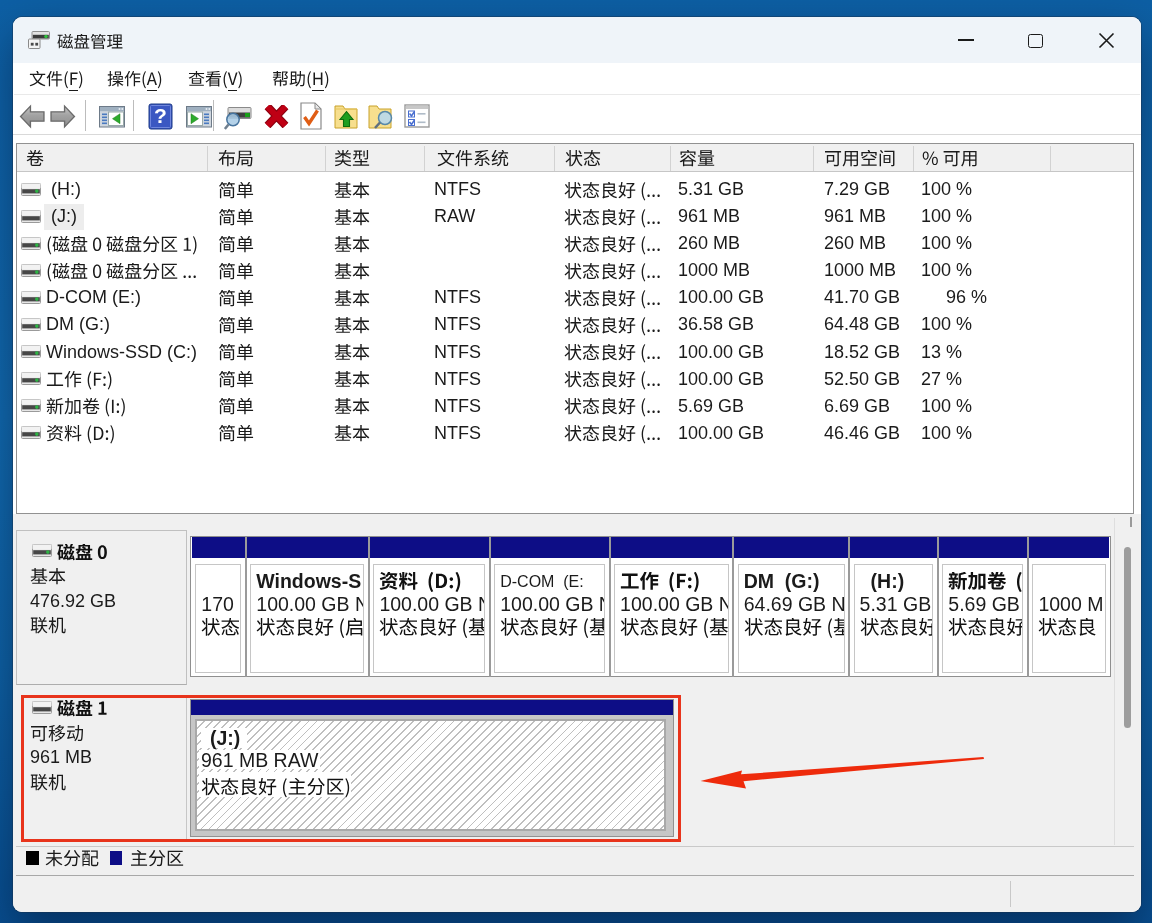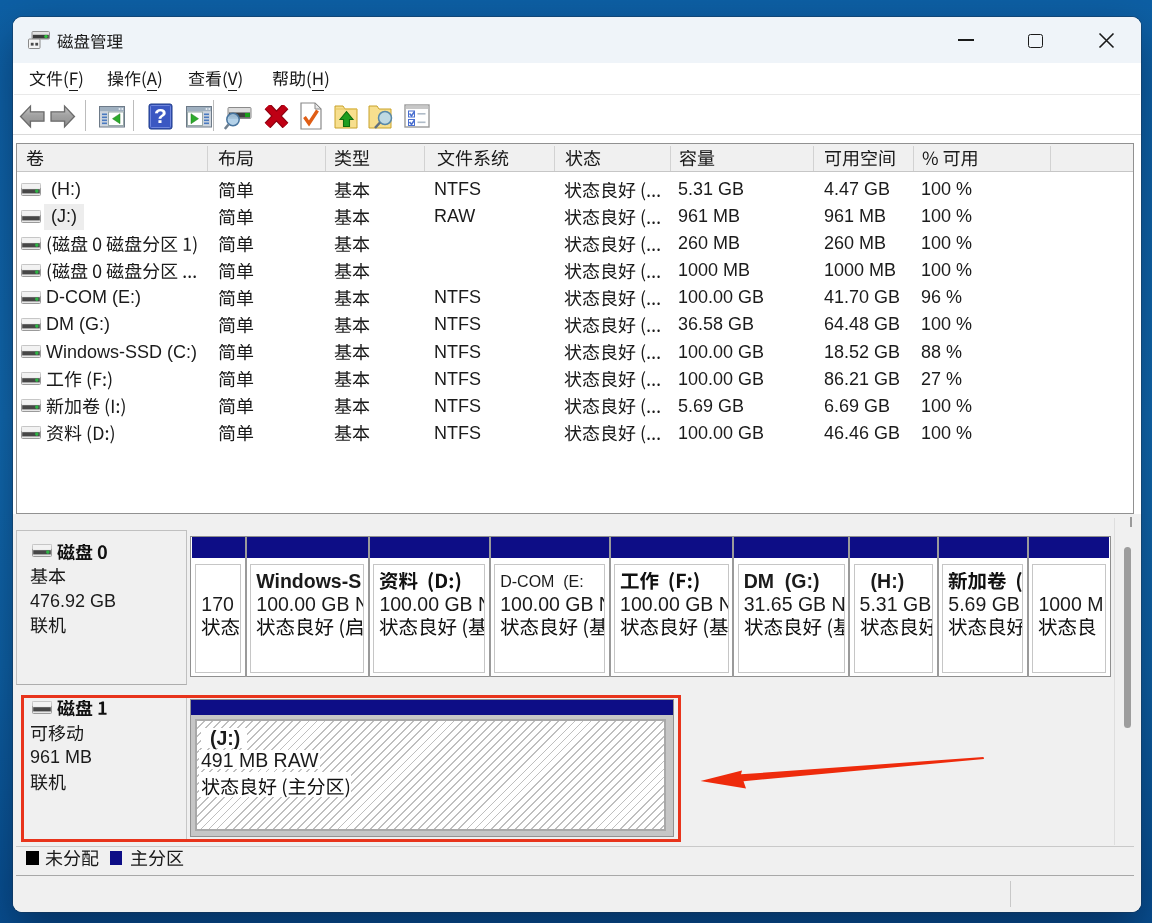--- a/index.html
+++ b/index.html
@@ -221,21 +221,21 @@
     <use href="#jd"></use>
   </svg>
 <svg class="c" style="left:333.5px;top:181.8px;" width="36.0" height="19.1" viewBox="0 -826 2000 1060" fill="#1b1b1b">
     <use href="#jb"></use>
   </svg>
 <div class="t" style="left:434px;top:176.2px">NTFS</div>
 <svg class="c" style="left:563.5px;top:181.8px;" width="97.1" height="19.1" viewBox="0 -826 5396 1060" fill="#1b1b1b">
     <use href="#zl"></use>
   </svg>
 <div class="t" style="left:678px;top:176.2px">5.31 GB</div>
-<div class="t" style="left:824px;top:176.2px">4.47 GB</div>
+<div class="t" style="left:824px;top:176.2px">7.29 GB</div>
 <div class="t" style="left:921px;top:176.2px">100 %</div>
 <svg class="c" style="left:21px;top:209.775px" width="20" height="14" viewBox="0 0 20 14">
 <rect x="0.5" y="0.5" width="19" height="12" rx="1" fill="#e6e6e6" stroke="#9a9a9a"></rect>
 <rect x="0.5" y="0.5" width="19" height="5" rx="1" fill="#f2f2f2"></rect>
 <rect x="1.2" y="6.2" width="17.6" height="4.2" fill="#474747"></rect>
   </svg>
 <div class="t" style="left:51px;top:203.2px">(J:)</div>
 <svg class="c" style="left:218.0px;top:208.9px;" width="36.0" height="19.1" viewBox="0 -826 2000 1060" fill="#1b1b1b">
     <use href="#jd"></use>
   </svg>
@@ -303,21 +303,21 @@
   </svg>
 <svg class="c" style="left:333.5px;top:290.0px;" width="36.0" height="19.1" viewBox="0 -826 2000 1060" fill="#1b1b1b">
     <use href="#jb"></use>
   </svg>
 <div class="t" style="left:434px;top:284.4px">NTFS</div>
 <svg class="c" style="left:563.5px;top:290.0px;" width="97.1" height="19.1" viewBox="0 -826 5396 1060" fill="#1b1b1b">
     <use href="#zl"></use>
   </svg>
 <div class="t" style="left:678px;top:284.4px">100.00 GB</div>
 <div class="t" style="left:824px;top:284.4px">41.70 GB</div>
-<div class="t" style="left:921px;top:284.4px">96 %</div>
+<div class="t" style="left:946px;top:284.4px">96 %</div>
 <svg class="c" style="left:21px;top:317.97499999999997px" width="20" height="14" viewBox="0 0 20 14">
 <rect x="0.5" y="0.5" width="19" height="12" rx="1" fill="#e6e6e6" stroke="#9a9a9a"></rect>
 <rect x="0.5" y="0.5" width="19" height="5" rx="1" fill="#f2f2f2"></rect>
 <rect x="1.2" y="6.2" width="17.6" height="4.2" fill="#474747"></rect>
     <circle cx="15.8" cy="8.1" r="1.8" fill="#2db344"></circle>
   </svg>
 <div class="t" style="left:46px;top:311.4px">DM (G:)</div>
 <svg class="c" style="left:218.0px;top:317.1px;" width="36.0" height="19.1" viewBox="0 -826 2000 1060" fill="#1b1b1b">
     <use href="#jd"></use>
   </svg>
@@ -343,42 +343,42 @@
   </svg>
 <svg class="c" style="left:333.5px;top:344.1px;" width="36.0" height="19.1" viewBox="0 -826 2000 1060" fill="#1b1b1b">
     <use href="#jb"></use>
   </svg>
 <div class="t" style="left:434px;top:338.5px">NTFS</div>
 <svg class="c" style="left:563.5px;top:344.1px;" width="97.1" height="19.1" viewBox="0 -826 5396 1060" fill="#1b1b1b">
     <use href="#zl"></use>
   </svg>
 <div class="t" style="left:678px;top:338.5px">100.00 GB</div>
 <div class="t" style="left:824px;top:338.5px">18.52 GB</div>
-<div class="t" style="left:921px;top:338.5px">88 %</div>
+<div class="t" style="left:921px;top:338.5px">13 %</div>
 <svg class="c" style="left:21px;top:372.07499999999993px" width="20" height="14" viewBox="0 0 20 14">
 <rect x="0.5" y="0.5" width="19" height="12" rx="1" fill="#e6e6e6" stroke="#9a9a9a"></rect>
 <rect x="0.5" y="0.5" width="19" height="5" rx="1" fill="#f2f2f2"></rect>
 <rect x="1.2" y="6.2" width="17.6" height="4.2" fill="#474747"></rect>
     <circle cx="15.8" cy="8.1" r="1.8" fill="#2db344"></circle>
   </svg>
 <svg class="c" style="left:46.0px;top:371.2px;" width="67.1" height="19.1" viewBox="0 -826 3730 1060" fill="#1b1b1b">
     <use href="#gz"></use>
   </svg>
 <svg class="c" style="left:218.0px;top:371.2px;" width="36.0" height="19.1" viewBox="0 -826 2000 1060" fill="#1b1b1b">
     <use href="#jd"></use>
   </svg>
 <svg class="c" style="left:333.5px;top:371.2px;" width="36.0" height="19.1" viewBox="0 -826 2000 1060" fill="#1b1b1b">
     <use href="#jb"></use>
   </svg>
 <div class="t" style="left:434px;top:365.5px">NTFS</div>
 <svg class="c" style="left:563.5px;top:371.2px;" width="97.1" height="19.1" viewBox="0 -826 5396 1060" fill="#1b1b1b">
     <use href="#zl"></use>
   </svg>
 <div class="t" style="left:678px;top:365.5px">100.00 GB</div>
-<div class="t" style="left:824px;top:365.5px">86.21 GB</div>
+<div class="t" style="left:824px;top:365.5px">52.50 GB</div>
 <div class="t" style="left:921px;top:365.5px">27 %</div>
 <svg class="c" style="left:21px;top:399.125px" width="20" height="14" viewBox="0 0 20 14">
 <rect x="0.5" y="0.5" width="19" height="12" rx="1" fill="#e6e6e6" stroke="#9a9a9a"></rect>
 <rect x="0.5" y="0.5" width="19" height="5" rx="1" fill="#f2f2f2"></rect>
 <rect x="1.2" y="6.2" width="17.6" height="4.2" fill="#474747"></rect>
     <circle cx="15.8" cy="8.1" r="1.8" fill="#2db344"></circle>
   </svg>
 <svg class="c" style="left:46.0px;top:398.2px;" width="80.5" height="19.1" viewBox="0 -826 4471 1060" fill="#1b1b1b">
     <use href="#xjj"></use>
   </svg>
@@ -490,21 +490,21 @@
 <div class="t" style="left:620.1px;top:593.2px;width:107.6px;overflow:hidden;font-size:19.5px;line-height:23px">100.00 GB N</div>
 <div style="left:620.1px;top:615px;width:107.6px;height:24px;overflow:hidden">
     <svg class="c" style="left:0.0px;top:3.3px;" width="108.5" height="20.7" viewBox="0 -826 5562 1060" fill="#111">
       <use href="#stj"></use>
     </svg>
   </div>
 <div style="left:734.2px;top:536.5px;width:113.9px;height:21.5px;background:#0d0d86"></div>
 <div style="left:732.2px;top:536.5px;width:2px;height:140px;background:#9a9a9a"></div>
 <div style="left:737.7px;top:563.5px;width:106.9px;height:109px;border:1px solid #c6c6c6;background:#fff;overflow:hidden"></div>
 <div class="t" style="left:743.7px;top:569.7px;width:99.9px;overflow:hidden;font-weight:bold;font-size:19.5px;line-height:23px">DM  (G:)</div>
-<div class="t" style="left:743.7px;top:593.2px;width:99.9px;overflow:hidden;font-size:19.5px;line-height:23px">31.65 GB N</div>
+<div class="t" style="left:743.7px;top:593.2px;width:99.9px;overflow:hidden;font-size:19.5px;line-height:23px">64.69 GB N</div>
 <div style="left:743.7px;top:615px;width:99.9px;height:24px;overflow:hidden">
     <svg class="c" style="left:0.0px;top:3.3px;" width="108.5" height="20.7" viewBox="0 -826 5562 1060" fill="#111">
       <use href="#stj"></use>
     </svg>
   </div>
 <div style="left:850.1px;top:536.5px;width:86.7px;height:21.5px;background:#0d0d86"></div>
 <div style="left:848.1px;top:536.5px;width:2px;height:140px;background:#9a9a9a"></div>
 <div style="left:853.6px;top:563.5px;width:79.7px;height:109px;border:1px solid #c6c6c6;background:#fff;overflow:hidden"></div>
 <div class="t" style="left:870.6px;top:569.7px;width:61.7px;overflow:hidden;font-weight:bold;font-size:19.5px;line-height:23px">(H:)</div>
 <div class="t" style="left:859.6px;top:593.2px;width:72.7px;overflow:hidden;font-size:19.5px;line-height:23px">5.31 GB</div>
@@ -555,21 +555,21 @@
     <use href="#lj"></use>
   </svg>
 <div style="left:189.5px;top:698.5px;width:484.5px;height:138px;border:1px solid #919191;background:#c6c6c6"></div>
 <div style="left:190.5px;top:699.5px;width:482.5px;height:15px;background:#0d0d86"></div>
 <div style="left:195px;top:719px;width:471px;height:112px;border:2px solid #a9a9a9;
 background:repeating-linear-gradient(135deg,#ffffff 0px,#ffffff 4.4px,#bfbfbf 4.4px,#bfbfbf 5.7px)"></div>
 <div style="left:200.5px;top:727.5px;width:46.5px;height:20.5px;background:#fff"></div>
 <div style="left:198.5px;top:749.5px;width:121px;height:19px;background:#fff"></div>
 <div style="left:198.5px;top:771.5px;width:152px;height:25.5px;background:#fff"></div>
 <div class="t" style="left:210px;top:726.7px;font-weight:bold;font-size:19.5px;line-height:23px">(J:)</div>
-<div class="t" style="left:201px;top:748.7px;font-size:19.5px;line-height:23px">491 MB RAW</div>
+<div class="t" style="left:201px;top:748.7px;font-size:19.5px;line-height:23px">961 MB RAW</div>
 <svg class="c" style="left:201.0px;top:777.7px;" width="150.1" height="20.1" viewBox="0 -826 7900 1060" fill="#111">
     <use href="#stz"></use>
   </svg>
 <svg class="c" style="left:695px;top:748px" width="292" height="46" viewBox="0 0 292 46">
 <path d="M5.5 33 L47 22.5 L46 26.3 L288.5 9 L289 11 L48.5 33.2 L51 40.5 Z" fill="#ee2b0c"></path>
 </svg>
 <div style="left:16px;top:845.5px;width:1118px;height:30px;background:#f0f0f0;border-top:1px solid #c9c9c9;border-bottom:1px solid #a8a8a8"></div>
 <div style="left:26px;top:851px;width:12.5px;height:13.5px;background:#000"></div>
 <svg class="c" style="left:45.0px;top:849.7px;" width="54.0" height="19.1" viewBox="0 -826 3000 1060" fill="#1b1b1b">
     <use href="#wfp"></use>

